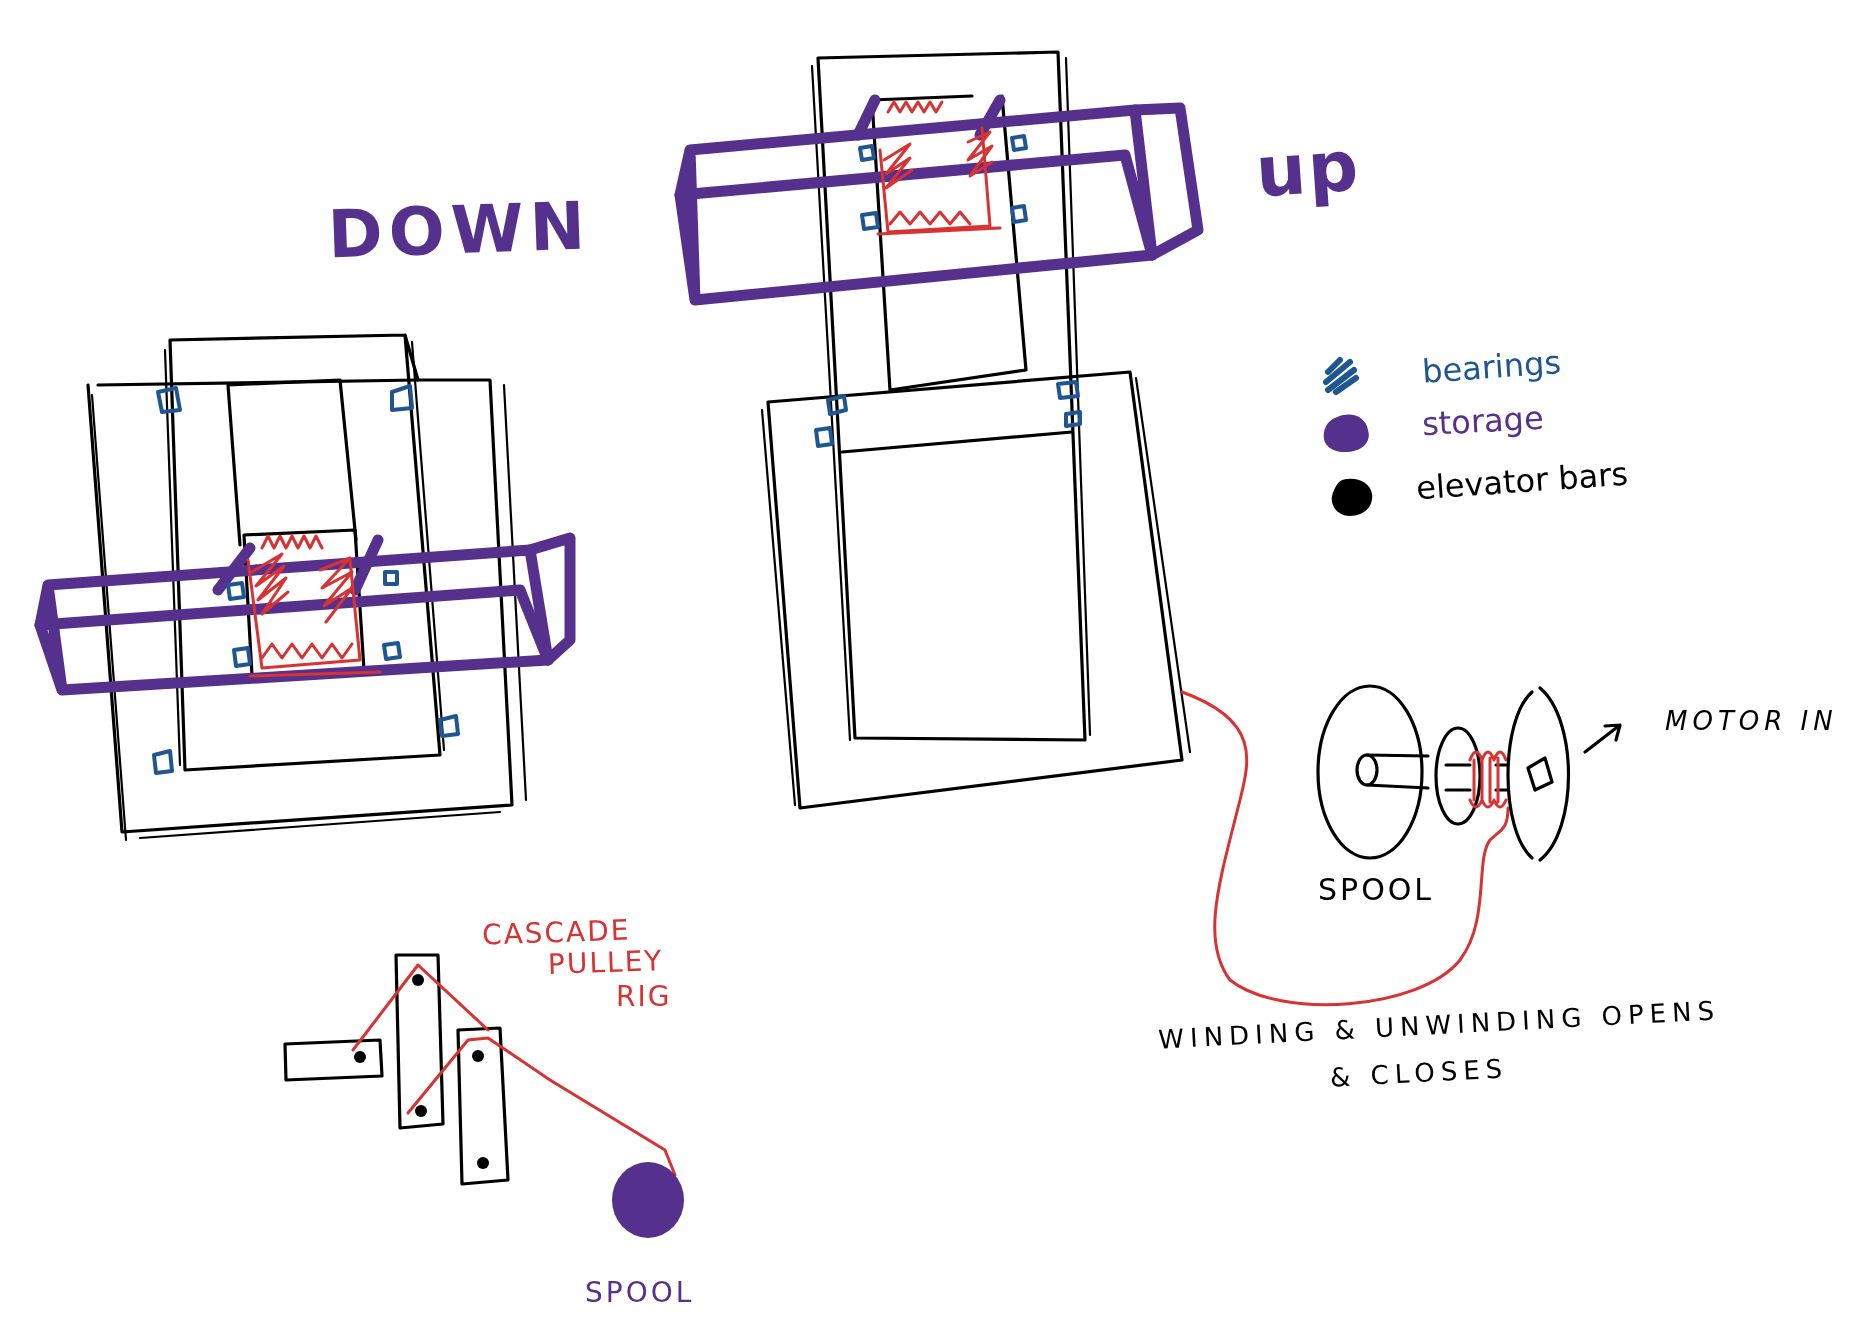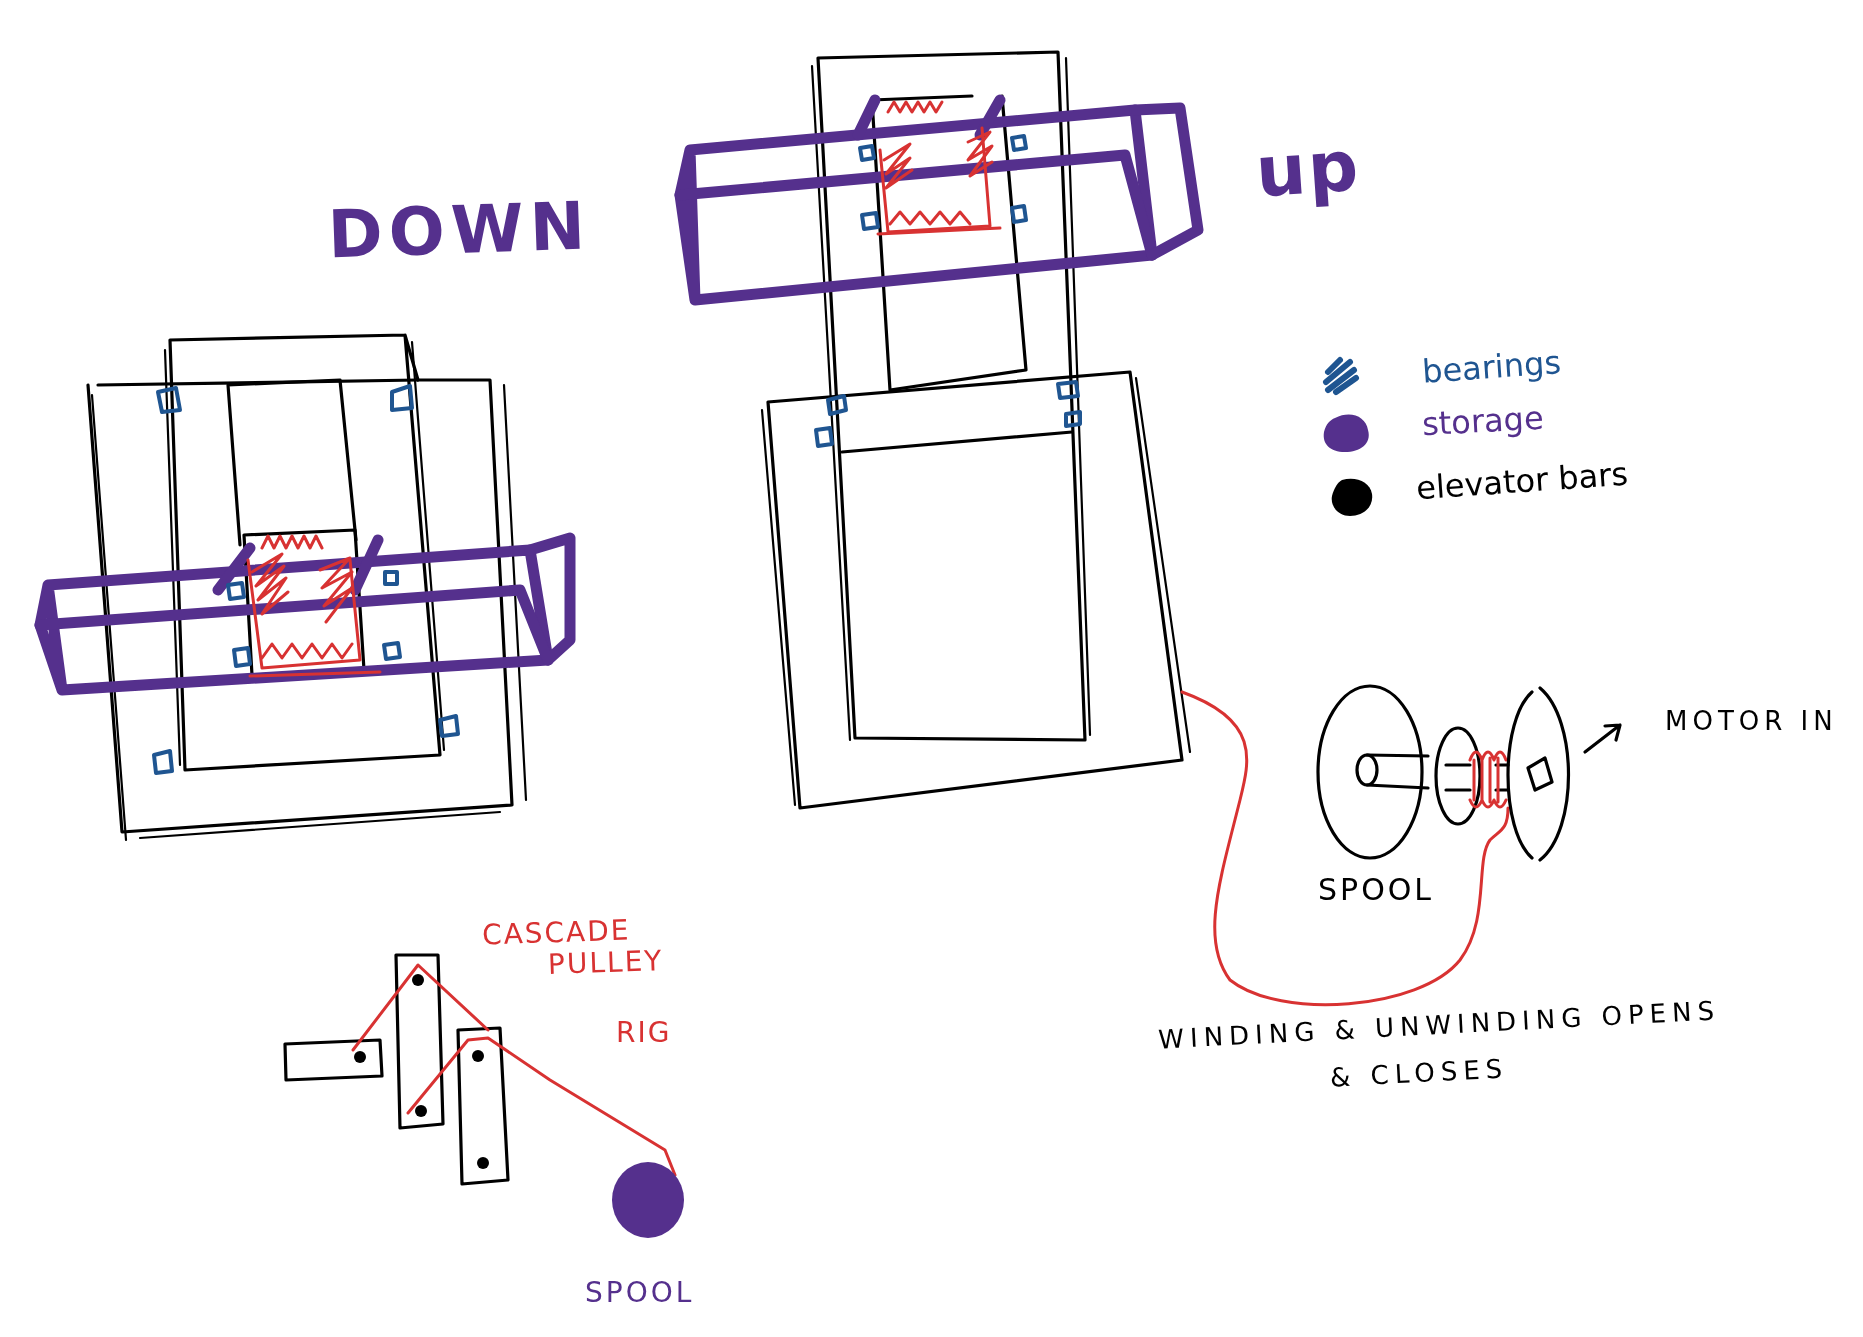--- a/index.html
+++ b/index.html
@@ -142,21 +142,21 @@
 
 <div class="hand title" style="left:328px; top:192px; font-size:66px; color:#55308d; transform:rotate(-2deg);">DOWN</div>
 <div class="hand title" style="left:1256px; top:128px; font-size:70px; color:#55308d; transform:rotate(-4deg); text-transform:lowercase; letter-spacing:2px;">UP</div>
 
 <div>
   <div class="hand" style="left:1422px; top:348px; font-size:32px; color:#1f5591; transform:rotate(-4deg);">bearings</div>
   <div class="hand" style="left:1422px; top:402px; font-size:32px; color:#55308d; transform:rotate(-3deg);">storage</div>
   <div class="hand" style="left:1416px; top:462px; font-size:32px; color:#000; transform:rotate(-4deg);">elevator bars</div>
 </div>
 
-<div class="hand" style="left:1665px; top:706px; font-size:26px; letter-spacing:5px; color:#000;">MOTOR IN</div>
+<div class="hand" style="left:1665px; top:706px; font-size:26px; letter-spacing:5px; color:#000;font-style:italic;">MOTOR IN</div>
 <div class="hand" style="left:1318px; top:872px; font-size:30px; letter-spacing:3px; color:#000;">SPOOL</div>
 <div class="hand" style="left:1158px; top:1010px; font-size:26px; letter-spacing:6px; color:#000; transform:rotate(-3deg);">WINDING &amp; UNWINDING OPENS</div>
 <div class="hand" style="left:1330px; top:1058px; font-size:26px; letter-spacing:6px; color:#000; transform:rotate(-3deg);">&amp; CLOSES</div>
 
 <div class="hand" style="left:482px; top:916px; font-size:28px; letter-spacing:2px; color:#d83232; transform:rotate(-2deg);">CASCADE</div>
 <div class="hand" style="left:548px; top:946px; font-size:28px; letter-spacing:2px; color:#d83232; transform:rotate(-2deg);">PULLEY</div>
-<div class="hand" style="left:616px; top:980px; font-size:28px; letter-spacing:2px; color:#d83232;margin-top:36px;">RIG</div>
+<div class="hand" style="left:616px; top:980px; font-size:28px; letter-spacing:2px; color:#d83232;">RIG</div>
 <div class="hand" style="left:585px; top:1276px; font-size:28px; letter-spacing:3px; color:#55308d;">SPOOL</div>
 
 </body></html>

